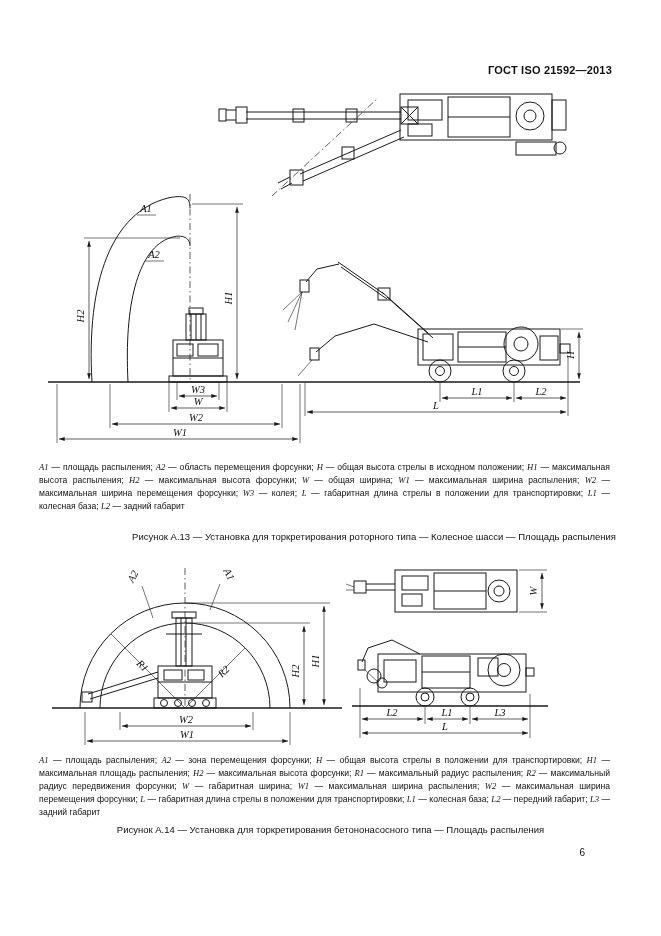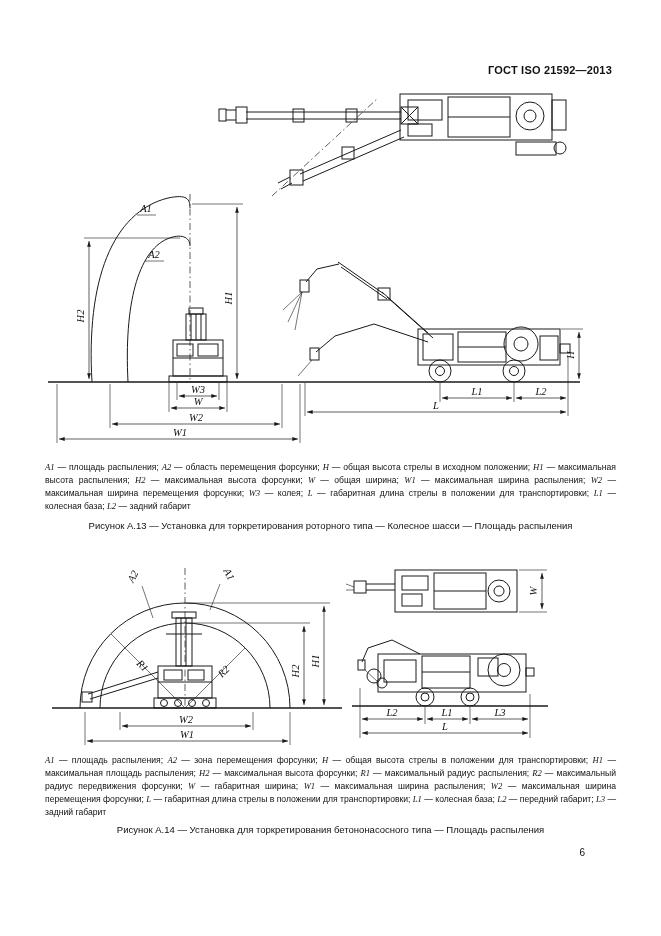--- a/index.html
+++ b/index.html
@@ -7,28 +7,28 @@
   body { font-family:"Liberation Sans", sans-serif; color:#111; }
   .page { position:relative; width:661px; height:936px; background:#fff; overflow:hidden; }
 
   .header { position:absolute; top:64px; left:0; right:49px; text-align:right;
             font-size:11px; font-weight:bold; letter-spacing:0.2px;margin-left:40px; }
 
   .figure-svg { position:absolute; }
   #fig13-svg { left:40px; top:86px; }
   #fig14-svg { left:40px; top:556px; }
 
-  .legend { position:absolute; left:45px; width:571px; font-size:8.6px;
+  .legend { position:absolute; left:39px; width:571px; font-size:8.6px;
             line-height:1.5; text-align:justify; color:#111; }
   #legend13 { top:461px; }
   #legend14 { top:754px; }
   .legend i { font-style:italic; font-family:"Liberation Serif", serif; }
 
   .caption { position:absolute; left:45px; width:571px; text-align:center; font-size:9.5px; }
-  #caption13 { top:520px; }
+  #caption13 { top:531px;text-align:right; }
   #caption14 { top:824px; }
 
   .page-number { position:absolute; top:847px; right:76px; font-size:10px; }
 
   
   svg g.draw { fill:none; stroke:#1a1a1a; stroke-width:1; stroke-linecap:butt; stroke-linejoin:miter; }
   svg g.dims { fill:none; stroke:#1a1a1a; stroke-width:0.7; }
   svg .thin   { stroke-width:0.6; }
   svg .dimln  { stroke-width:0.7; }
   svg .dashdot{ stroke-width:0.7; stroke-dasharray:7 3 1.5 3; }

